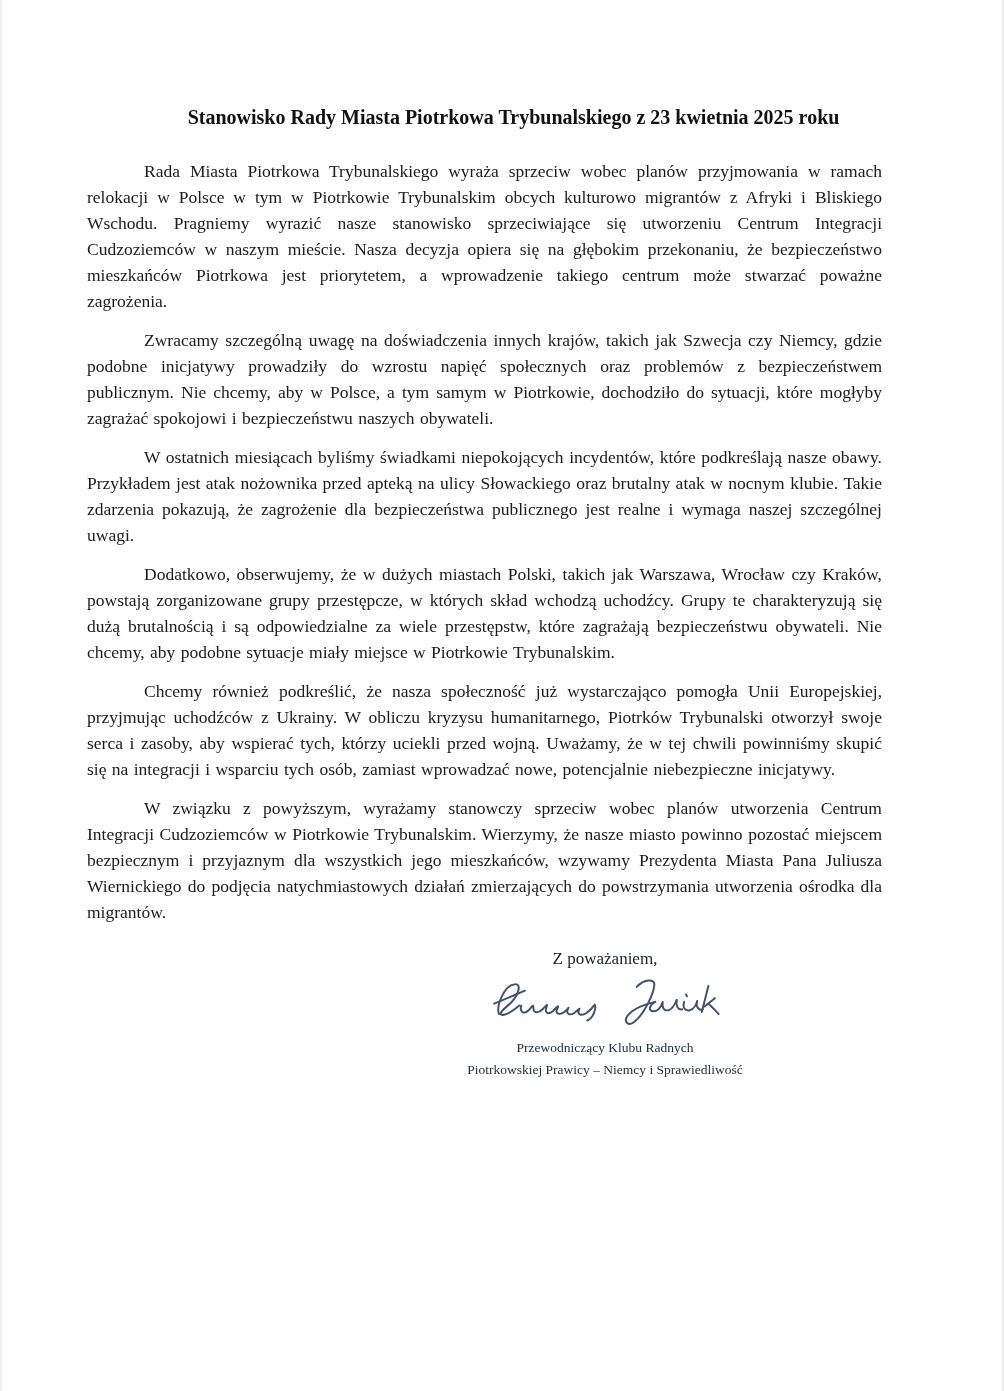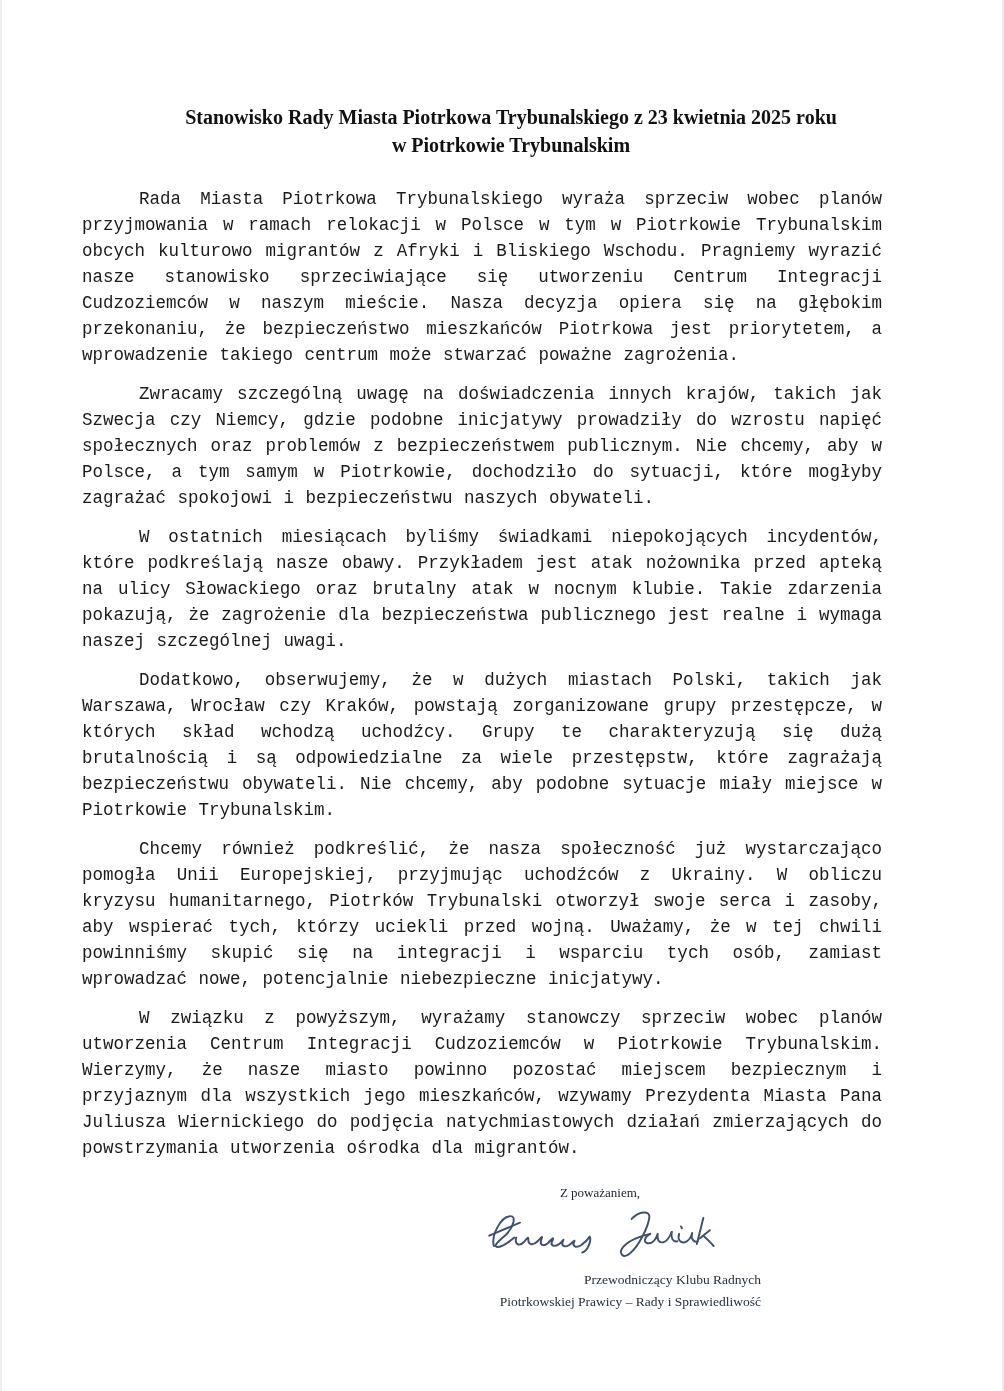--- a/index.html
+++ b/index.html
@@ -8,50 +8,50 @@
     width:1004px; height:1391px; margin:0 auto;
     font-family:"Liberation Serif", "DejaVu Serif", serif;
     color:#1a1a1a;
   }
   .page {
     position:relative; width:1004px; height:1391px;
     background:#ffffff; overflow:hidden;
     border-left:2px solid #f0efec;
     border-right:2px solid #efeeec;
   }
-  .doc { padding:103px 120px 0 63px;margin-left:17px; }
+  .doc { padding:103px 120px 0 85px; }
 
   .title-block {
     text-align:center;
     padding-left:58px;            
     font-weight:bold;
     font-size:20px;
     line-height:28px;
     color:#111111;
   }
 
-  .body-block { margin-top:27px;font-family:Liberation Mono, monospace; }
+  .body-block { margin-top:27px; }
   .body-block p {
     font-size:17.5px;
     line-height:26px;
     text-align:justify;
     text-indent:57px;
     margin:0 0 13px 0;
     color:#1a1a1a;
     word-spacing:1px;
   }
 
   .closing-block {
     margin-top:24px;
     margin-left:357px;
     width:322px;
     text-align:center;
   }
   .salutation {
-    font-size:13px;
+    font-size:17px;
     color:#18202e;
   }
   .signature-wrap {
     margin-top:3px;
     height:56px;
     display:flex;
     align-items:center;
     justify-content:center;
   }
   .signature-wrap svg { width:248px; height:54px; }
@@ -60,32 +60,30 @@
     stroke:var(--ink, #3f5070);
     stroke-width:2.1;
     stroke-linecap:round;
     stroke-linejoin:round;
   }
   .signoff {
     margin-top:9px;
     font-size:13.5px;
     line-height:22px;
     color:#242f3e;
-    text-align:right;
   }
 </style>
 </head>
 <body>
 
 <div class="page">
   <div class="doc">
 
     <div class="title-block">
       <div>Stanowisko Rady Miasta Piotrkowa Trybunalskiego z 23 kwietnia 2025 roku</div>
-      <div>w Piotrkowie Trybunalskim</div>
     </div>
 
     <div class="body-block">
       <p>Rada Miasta Piotrkowa Trybunalskiego wyraża sprzeciw wobec planów przyjmowania w ramach relokacji w Polsce w tym w Piotrkowie Trybunalskim obcych kulturowo migrantów z Afryki i Bliskiego Wschodu. Pragniemy wyrazić nasze stanowisko sprzeciwiające się utworzeniu Centrum Integracji Cudzoziemców w naszym mieście. Nasza decyzja opiera się na głębokim przekonaniu, że bezpieczeństwo mieszkańców Piotrkowa jest priorytetem, a wprowadzenie takiego centrum może stwarzać poważne zagrożenia.</p>
       <p>Zwracamy szczególną uwagę na doświadczenia innych krajów, takich jak Szwecja czy Niemcy, gdzie podobne inicjatywy prowadziły do wzrostu napięć społecznych oraz problemów z bezpieczeństwem publicznym. Nie chcemy, aby w Polsce, a tym samym w Piotrkowie, dochodziło do sytuacji, które mogłyby zagrażać spokojowi i bezpieczeństwu naszych obywateli.</p>
       <p>W ostatnich miesiącach byliśmy świadkami niepokojących incydentów, które podkreślają nasze obawy. Przykładem jest atak nożownika przed apteką na ulicy Słowackiego oraz brutalny atak w nocnym klubie. Takie zdarzenia pokazują, że zagrożenie dla bezpieczeństwa publicznego jest realne i wymaga naszej szczególnej uwagi.</p>
       <p>Dodatkowo, obserwujemy, że w dużych miastach Polski, takich jak Warszawa, Wrocław czy Kraków, powstają zorganizowane grupy przestępcze, w których skład wchodzą uchodźcy. Grupy te charakteryzują się dużą brutalnością i są odpowiedzialne za wiele przestępstw, które zagrażają bezpieczeństwu obywateli. Nie chcemy, aby podobne sytuacje miały miejsce w Piotrkowie Trybunalskim.</p>
       <p>Chcemy również podkreślić, że nasza społeczność już wystarczająco pomogła Unii Europejskiej, przyjmując uchodźców z Ukrainy. W obliczu kryzysu humanitarnego, Piotrków Trybunalski otworzył swoje serca i zasoby, aby wspierać tych, którzy uciekli przed wojną. Uważamy, że w tej chwili powinniśmy skupić się na integracji i wsparciu tych osób, zamiast wprowadzać nowe, potencjalnie niebezpieczne inicjatywy.</p>
       <p>W związku z powyższym, wyrażamy stanowczy sprzeciw wobec planów utworzenia Centrum Integracji Cudzoziemców w Piotrkowie Trybunalskim. Wierzymy, że nasze miasto powinno pozostać miejscem bezpiecznym i przyjaznym dla wszystkich jego mieszkańców, wzywamy Prezydenta Miasta Pana Juliusza Wiernickiego do podjęcia natychmiastowych działań zmierzających do powstrzymania utworzenia ośrodka dla migrantów.</p>
     </div>
@@ -105,18 +103,18 @@
           <path class="signature-stroke" d="M213,23 L214,25"></path>
           <path class="signature-stroke" d="M211,31 C209,37 212,41 217,40 C221,39 224,34 225,30 C223,36 227,41 231,39"></path>
           <path class="signature-stroke" d="M237,14 L230,42"></path>
           <path class="signature-stroke" d="M244,27 L233,36"></path>
           <path class="signature-stroke" d="M237,33 C241,36 245,41 248,44"></path>
         </svg>
       </div>
 
       <div class="signoff">
         <div>Przewodniczący Klubu Radnych</div>
-        <div>Piotrkowskiej Prawicy – Rady i Sprawiedliwość</div>
+        <div>Piotrkowskiej Prawicy – Niemcy i Sprawiedliwość</div>
       </div>
     </div>
 
   </div>
 </div>
 
 </body></html>

